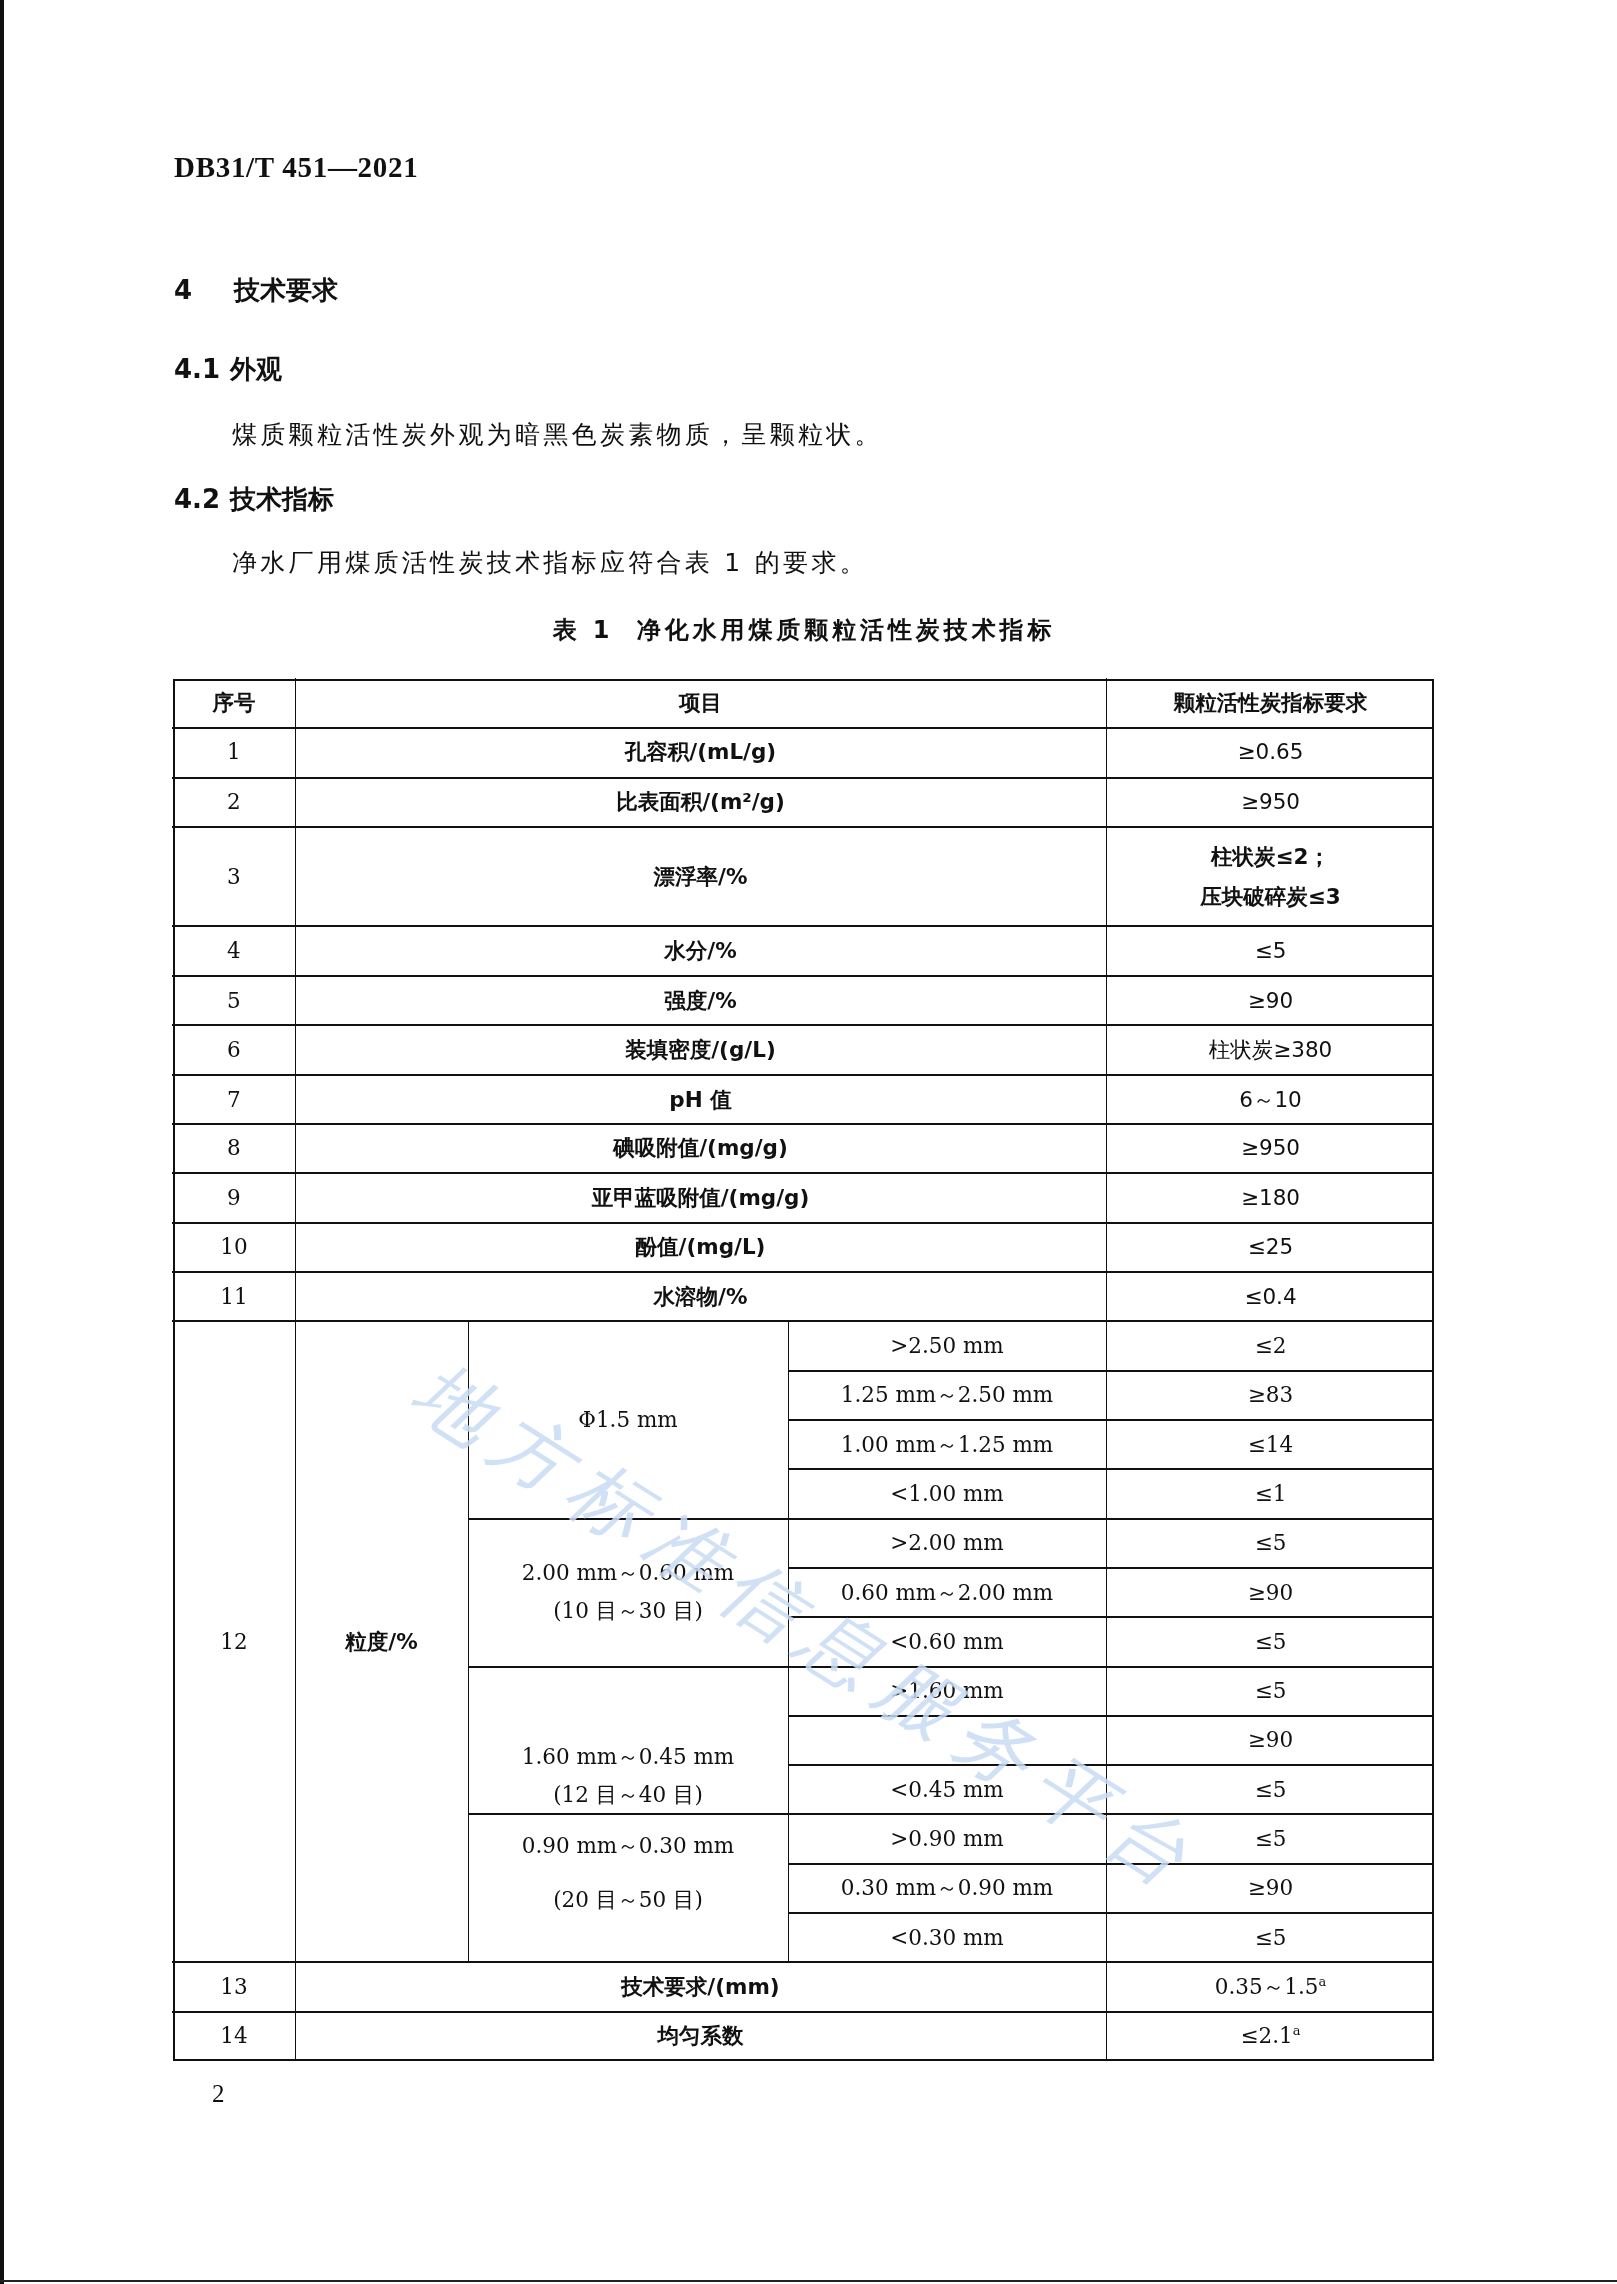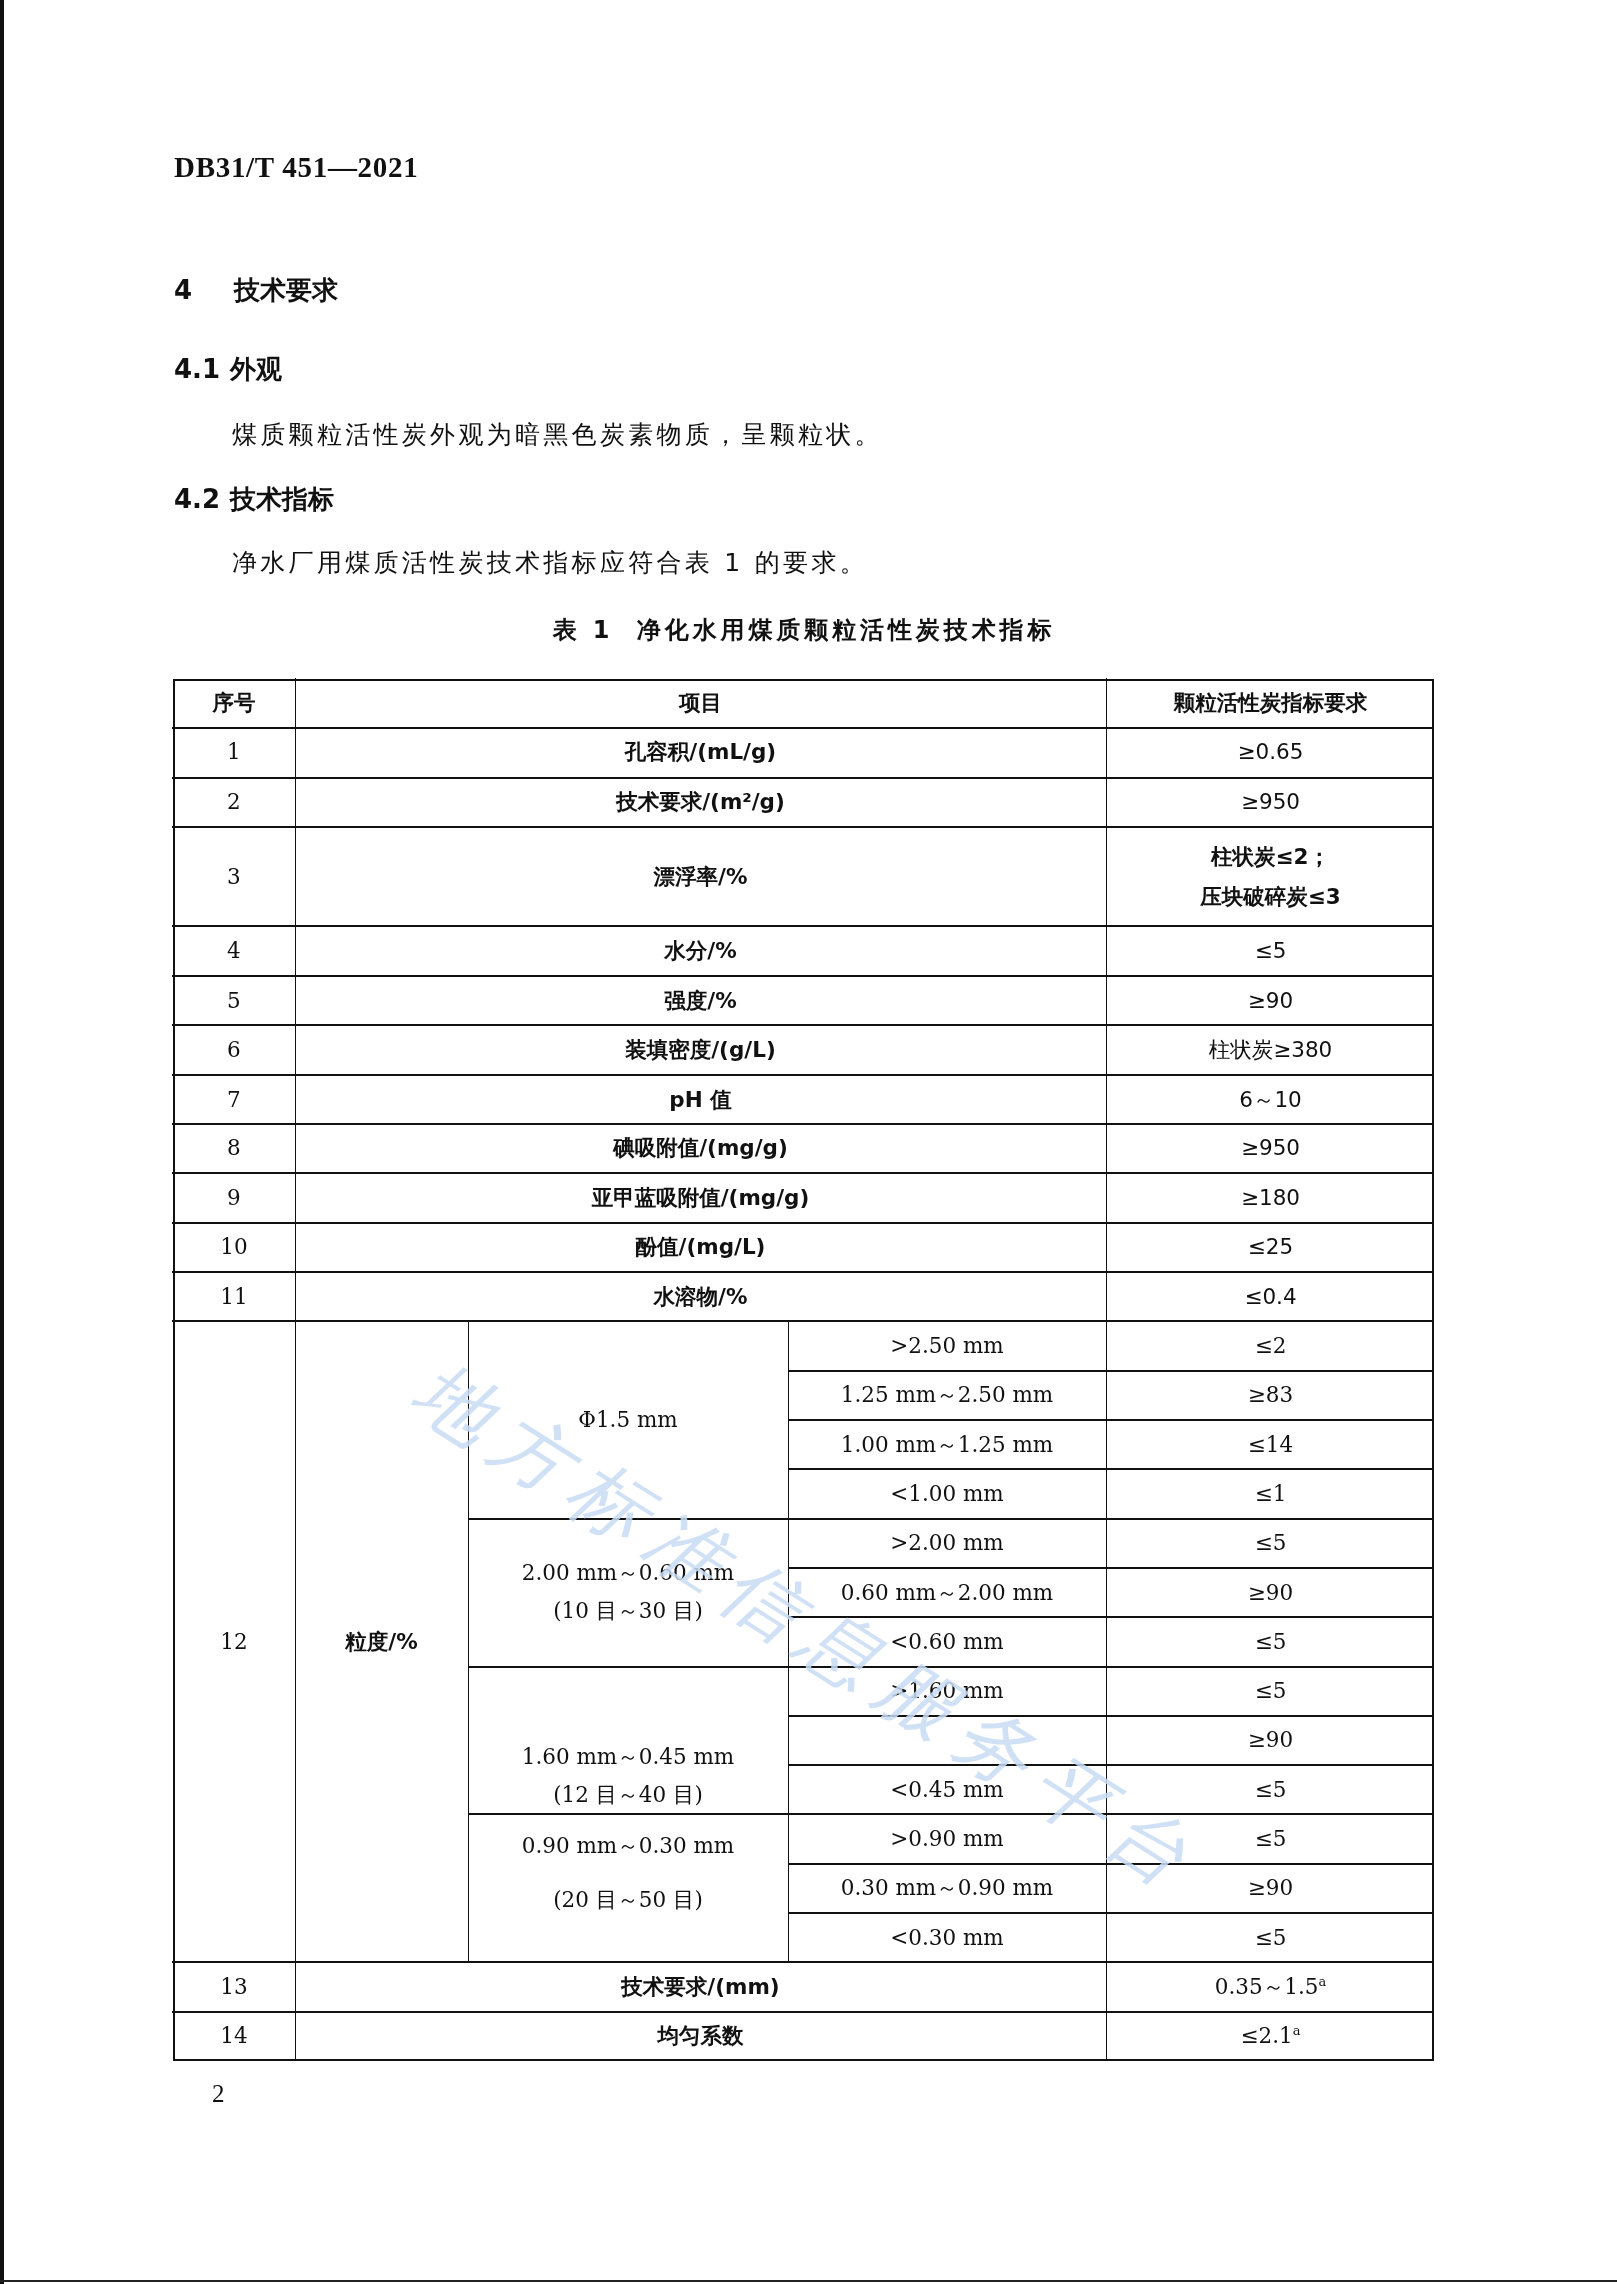--- a/index.html
+++ b/index.html
@@ -62,21 +62,21 @@
 <div class="tbl" id="tbl">
     <div class="cell cjk bold" style="left: -2.6px; top: -2.6px; width: 123px; height: 49px;">序号</div>
     <div class="cell cjk bold" style="left: 120px; top: -2.6px; width: 811px; height: 49px;">项目</div>
     <div class="cell cjk bold" style="left: 932px; top: -2.6px; width: 327px; height: 49px;">颗粒活性炭指标要求</div>
     <div class="hl" style="left: -2.6px; width: 1261px; top: 46px;"></div>
     <div class="cell " style="left: -2.6px; top: 46px; width: 123px; height: 50px;">1</div>
     <div class="cell cjk bold" style="left: 120px; top: 46px; width: 811px; height: 50px;">孔容积/(mL/g)</div>
     <div class="cell cjk" style="left: 932px; top: 46px; width: 327px; height: 50px;">≥0.65</div>
     <div class="hl" style="left: -2.6px; width: 1261px; top: 96px;"></div>
     <div class="cell " style="left: -2.6px; top: 96px; width: 123px; height: 49px;">2</div>
-    <div class="cell cjk bold" style="left: 120px; top: 96px; width: 811px; height: 49px;">技术要求/(m²/g)</div>
+    <div class="cell cjk bold" style="left: 120px; top: 96px; width: 811px; height: 49px;">比表面积/(m²/g)</div>
     <div class="cell cjk" style="left: 932px; top: 96px; width: 327px; height: 49px;">≥950</div>
     <div class="hl" style="left: -2.6px; width: 1261px; top: 145px;"></div>
     <div class="cell " style="left: -2.6px; top: 146px; width: 123px; height: 99px;">3</div>
     <div class="cell cjk bold" style="left: 120px; top: 146px; width: 811px; height: 99px;">漂浮率/%</div>
     <div class="cell cjk bold" style="left: 932px; top: 146px; width: 327px; height: 99px;">
       <div style="line-height: 40px;">柱状炭≤2；</div>
       <div style="line-height: 40px;">压块破碎炭≤3</div>
     </div>
     <div class="hl" style="left: -2.6px; width: 1261px; top: 244px;"></div>
     <div class="cell " style="left: -2.6px; top: 245px; width: 123px; height: 50px;">4</div>

